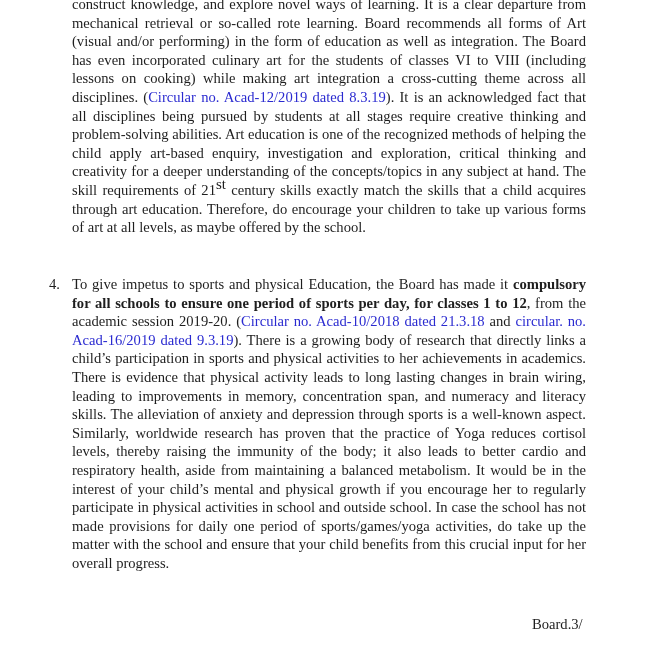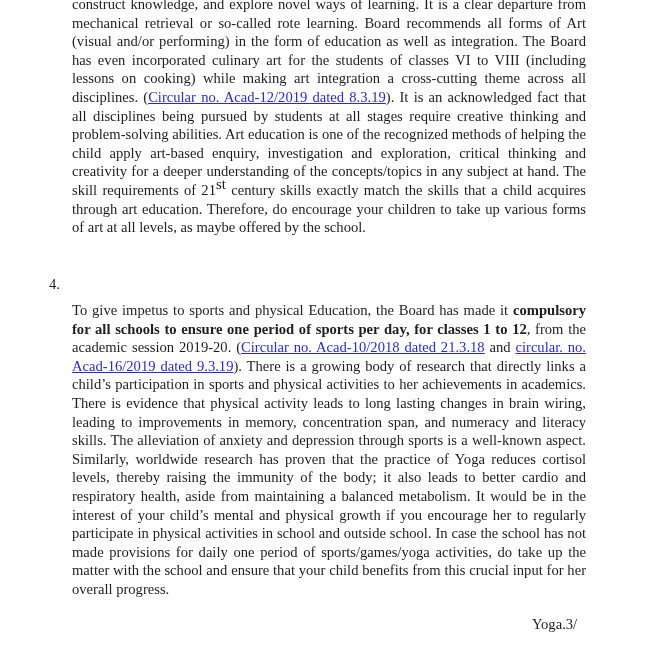--- a/index.html
+++ b/index.html
@@ -8,31 +8,31 @@
     font-family: "Liberation Serif", "DejaVu Serif", serif;
     color: #1e1e1e;
   }
   .page { position: absolute; left: 0; top: 0; width: 650px; height: 650px; }
   .para {
     position: absolute; left: 72px; width: 514px;
     font-size: 14.6px; line-height: 18.6px;
     text-align: justify;
   }
   .p1 { top: -5px; }
-  .p2 { top: 275px; margin-top: 26px; }
+  .p2 { top: 275px; }
   .num { position: absolute; left: 49px; top: 275px; font-size: 14.6px; line-height: 18.6px; }
-  a.link { color: #2a2ad0; text-decoration: underline; }
+  a.link { color: #2a2ad0; }
   b { font-weight: bold; }
   sup { font-size: 15px; line-height: 0; }
   .contd { position: absolute; left: 532px; top: 616px; font-size: 14.6px; }
 </style>
 </head>
 <body>
 
 <div class="page">
 
   <div class="para p1"><span>construct knowledge, and explore novel ways of learning. It is a clear departure from mechanical retrieval or so-called rote learning. Board recommends all forms of Art (visual and/or performing) in the form of education as well as integration. The Board has even incorporated culinary art for the students of classes VI to VIII (including lessons on cooking) while making art integration a cross-cutting theme across all disciplines. (</span><a class="link">Circular no. Acad-12/2019 dated 8.3.19</a><span>). It is an acknowledged fact that all disciplines being pursued by students at all stages require creative thinking and problem-solving abilities. Art education is one of the recognized methods of helping the child apply art-based enquiry, investigation and exploration, critical thinking and creativity for a deeper understanding of the concepts/topics in any subject at hand.  The skill requirements of 21</span><sup>st</sup><span> century skills exactly match the skills that a child acquires through art education.  Therefore, do encourage your children to take up various forms of art at all levels, as maybe offered by the school.</span></div>
 
   <div class="num">4.</div>
   <div class="para p2"><span>To give impetus to sports and physical Education, the Board has made it </span><b>compulsory for all schools to ensure one period of sports per day, for classes 1 to 12</b><span>, from the academic session 2019-20. (</span><a class="link">Circular no. Acad-10/2018 dated 21.3.18</a><span> and </span><a class="link">circular. no. Acad-16/2019 dated 9.3.19</a><span>). There is a growing body of research that directly links a child’s participation in sports and physical activities to her achievements in academics.   There is evidence that physical activity leads to long lasting changes in brain wiring, leading to improvements in memory, concentration span, and numeracy and literacy skills. The alleviation of anxiety and depression through sports is a well-known aspect. Similarly, worldwide research has proven that the practice of Yoga reduces cortisol levels, thereby raising the immunity of the body; it also leads to better cardio and respiratory health, aside from maintaining a balanced metabolism. It would be in the interest of your child’s mental and physical growth if you encourage her to regularly participate in physical activities in school and outside school. In case the school has not made provisions for daily one period of sports/games/yoga activities, do take up the matter with the school and ensure that your child benefits from this crucial input for her overall progress.</span></div>
 
-  <div class="contd">Yoga.3/</div>
+  <div class="contd">Board.3/</div>
 </div>
 
 </body></html>

